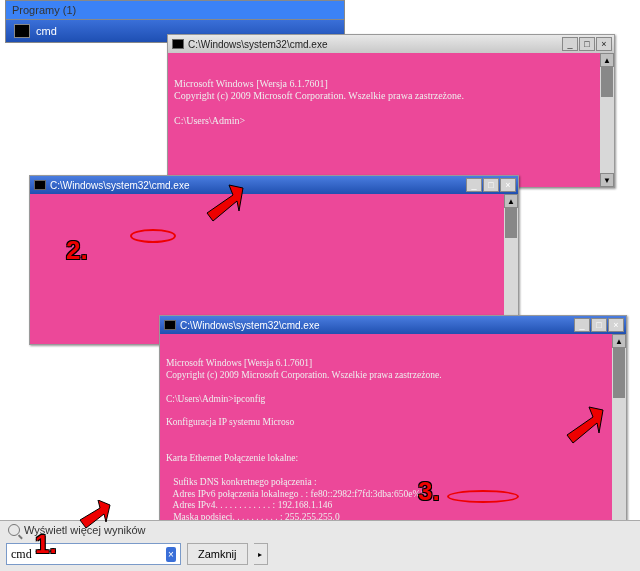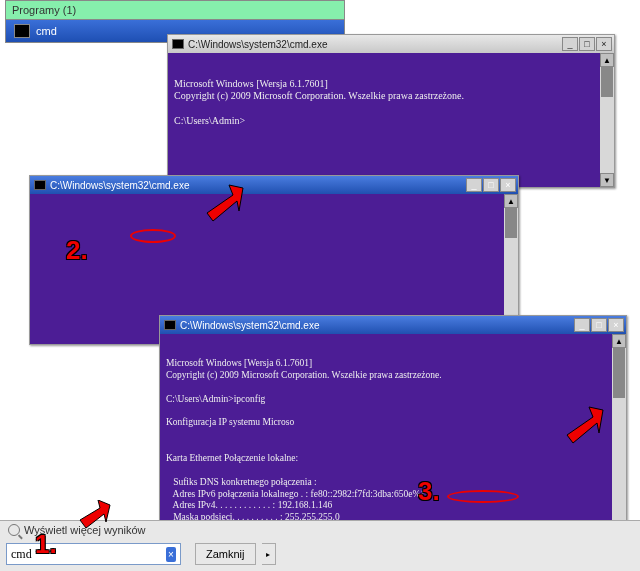--- a/index.html
+++ b/index.html
@@ -13,21 +13,21 @@
       overflow: hidden;
     }
     
     
     .start-panel {
       position: absolute;
       left: 5px;
       top: 0;
       width: 340px;
       border: 1px solid #888;
-      background: #86efac;
+      background: #3b82f6;
     }
     .start-header {
       padding: 3px 6px;
       font-size: 11px;
       color: #333;
       border-bottom: 1px solid #888;
     }
     .start-item {
       background: linear-gradient(to bottom, #3a6fd8, #1e4fb3);
       color: #fff;
@@ -113,37 +113,36 @@
       cursor: pointer;
     }
     .close-btn {
       height: 22px;
       padding: 0 10px;
       background: #e8e8e8;
       border: 1px solid #aaa;
       font-size: 11px;
       display: flex;
       align-items: center;
-      margin-left: 8px;
     }
     .close-split {
       width: 14px; height: 22px;
       border: 1px solid #aaa;
       border-left: none;
       background: #e8e8e8;
       display: flex;
       align-items: center;
       justify-content: center;
       font-size: 8px;
     }
     
     
     .wnd {
       position: absolute;
-      background: #4c1d95;
+      background: #ec4899;
       border: 1px solid #999;
       box-shadow: 1px 1px 2px rgba(0,0,0,0.4);
     }
     .titlebar {
       height: 18px;
       background: linear-gradient(to bottom, #e8e8e8, #c8c8c8);
       display: flex;
       align-items: center;
       padding: 0 2px 0 4px;
       font-size: 10px;

